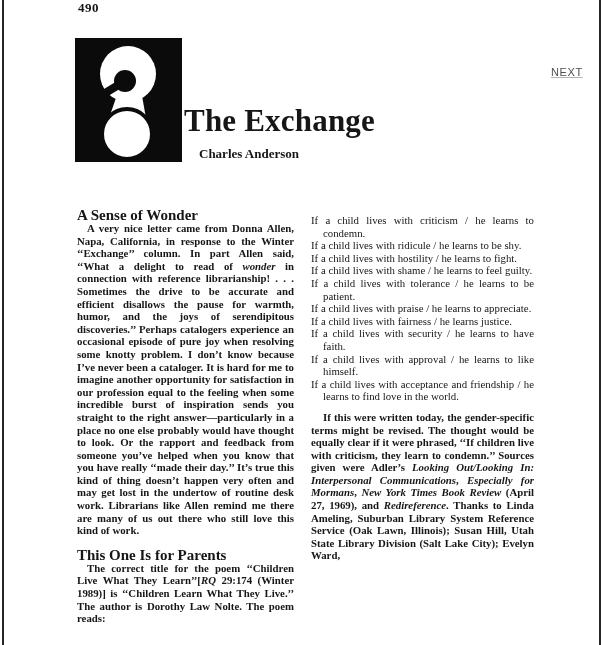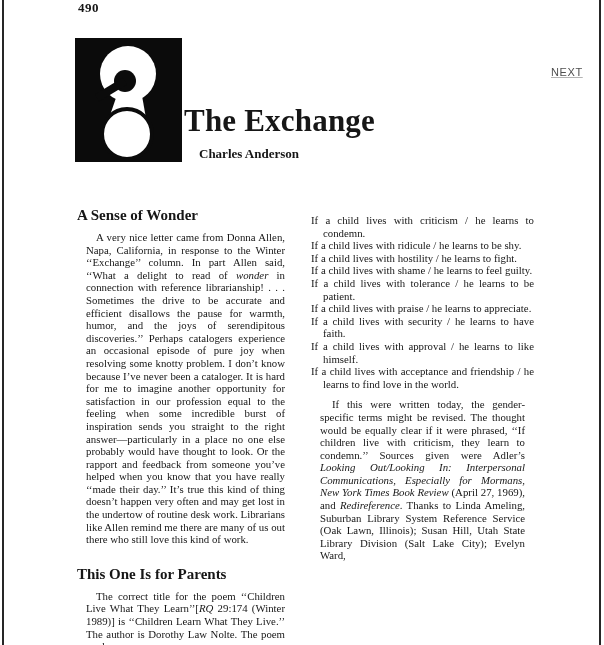--- a/index.html
+++ b/index.html
@@ -45,22 +45,22 @@
     font-size:10.8px;line-height:12.6px;
     text-align:justify;
   }
   .col-left{left:77px;top:209px;width:217px;}
   .col-right{left:311px;top:214px;width:223px;}
 
   .sec-heading{
     font-size:15px;font-weight:bold;line-height:13px;
     text-align:left;
   }
-  .sec-heading.second{margin-top:22px;}
-  .para{margin:9px;text-indent:10px;}
+  .sec-heading.second{margin-top:12px;}
+  .para{margin:0;text-indent:10px;font-weight:bold;}
   .it{font-style:italic;}
 
   .poem .poem-line{
     padding-left:12px;text-indent:-12px;
     text-align:justify;
   }
   .col-right .para{margin-top:8px;text-indent:12px;}
 </style>
 </head>
 <body>
@@ -96,20 +96,21 @@
   </div>
 
   <div class="col col-right">
     <div class="poem">
         <div class="poem-line">If a child lives with criticism / he learns to condemn.</div>
         <div class="poem-line">If a child lives with ridicule / he learns to be shy.</div>
         <div class="poem-line">If a child lives with hostility / he learns to fight.</div>
         <div class="poem-line">If a child lives with shame / he learns to feel guilty.</div>
         <div class="poem-line">If a child lives with tolerance / he learns to be patient.</div>
         <div class="poem-line">If a child lives with praise / he learns to appreciate.</div>
+        <div class="poem-line">If a child lives with fairness / he learns justice.</div>
         <div class="poem-line">If a child lives with security / he learns to have faith.</div>
         <div class="poem-line">If a child lives with approval / he learns to like himself.</div>
         <div class="poem-line">If a child lives with acceptance and friendship / he learns to find love in the world.</div>
       </div>
     <p class="para"><span>If this were written today, the gender-specific terms might be revised. The thought would be equally clear if it were phrased, ‘‘If children live with criticism, they learn to condemn.’’ Sources given were Adler’s </span><span class="it">Looking Out/Looking In: Interpersonal Communications</span><span>, </span><span class="it">Especially for Mormans</span><span>, </span><span class="it">New York Times Book Review</span><span> (April 27, 1969), and </span><span class="it">Redireference</span><span>. Thanks to Linda Ameling, Suburban Library System Reference Service (Oak Lawn, Illinois); Susan Hill, Utah State Library Division (Salt Lake City); Evelyn Ward,</span></p>
   </div>
 
 </div>
 
 </body></html>

